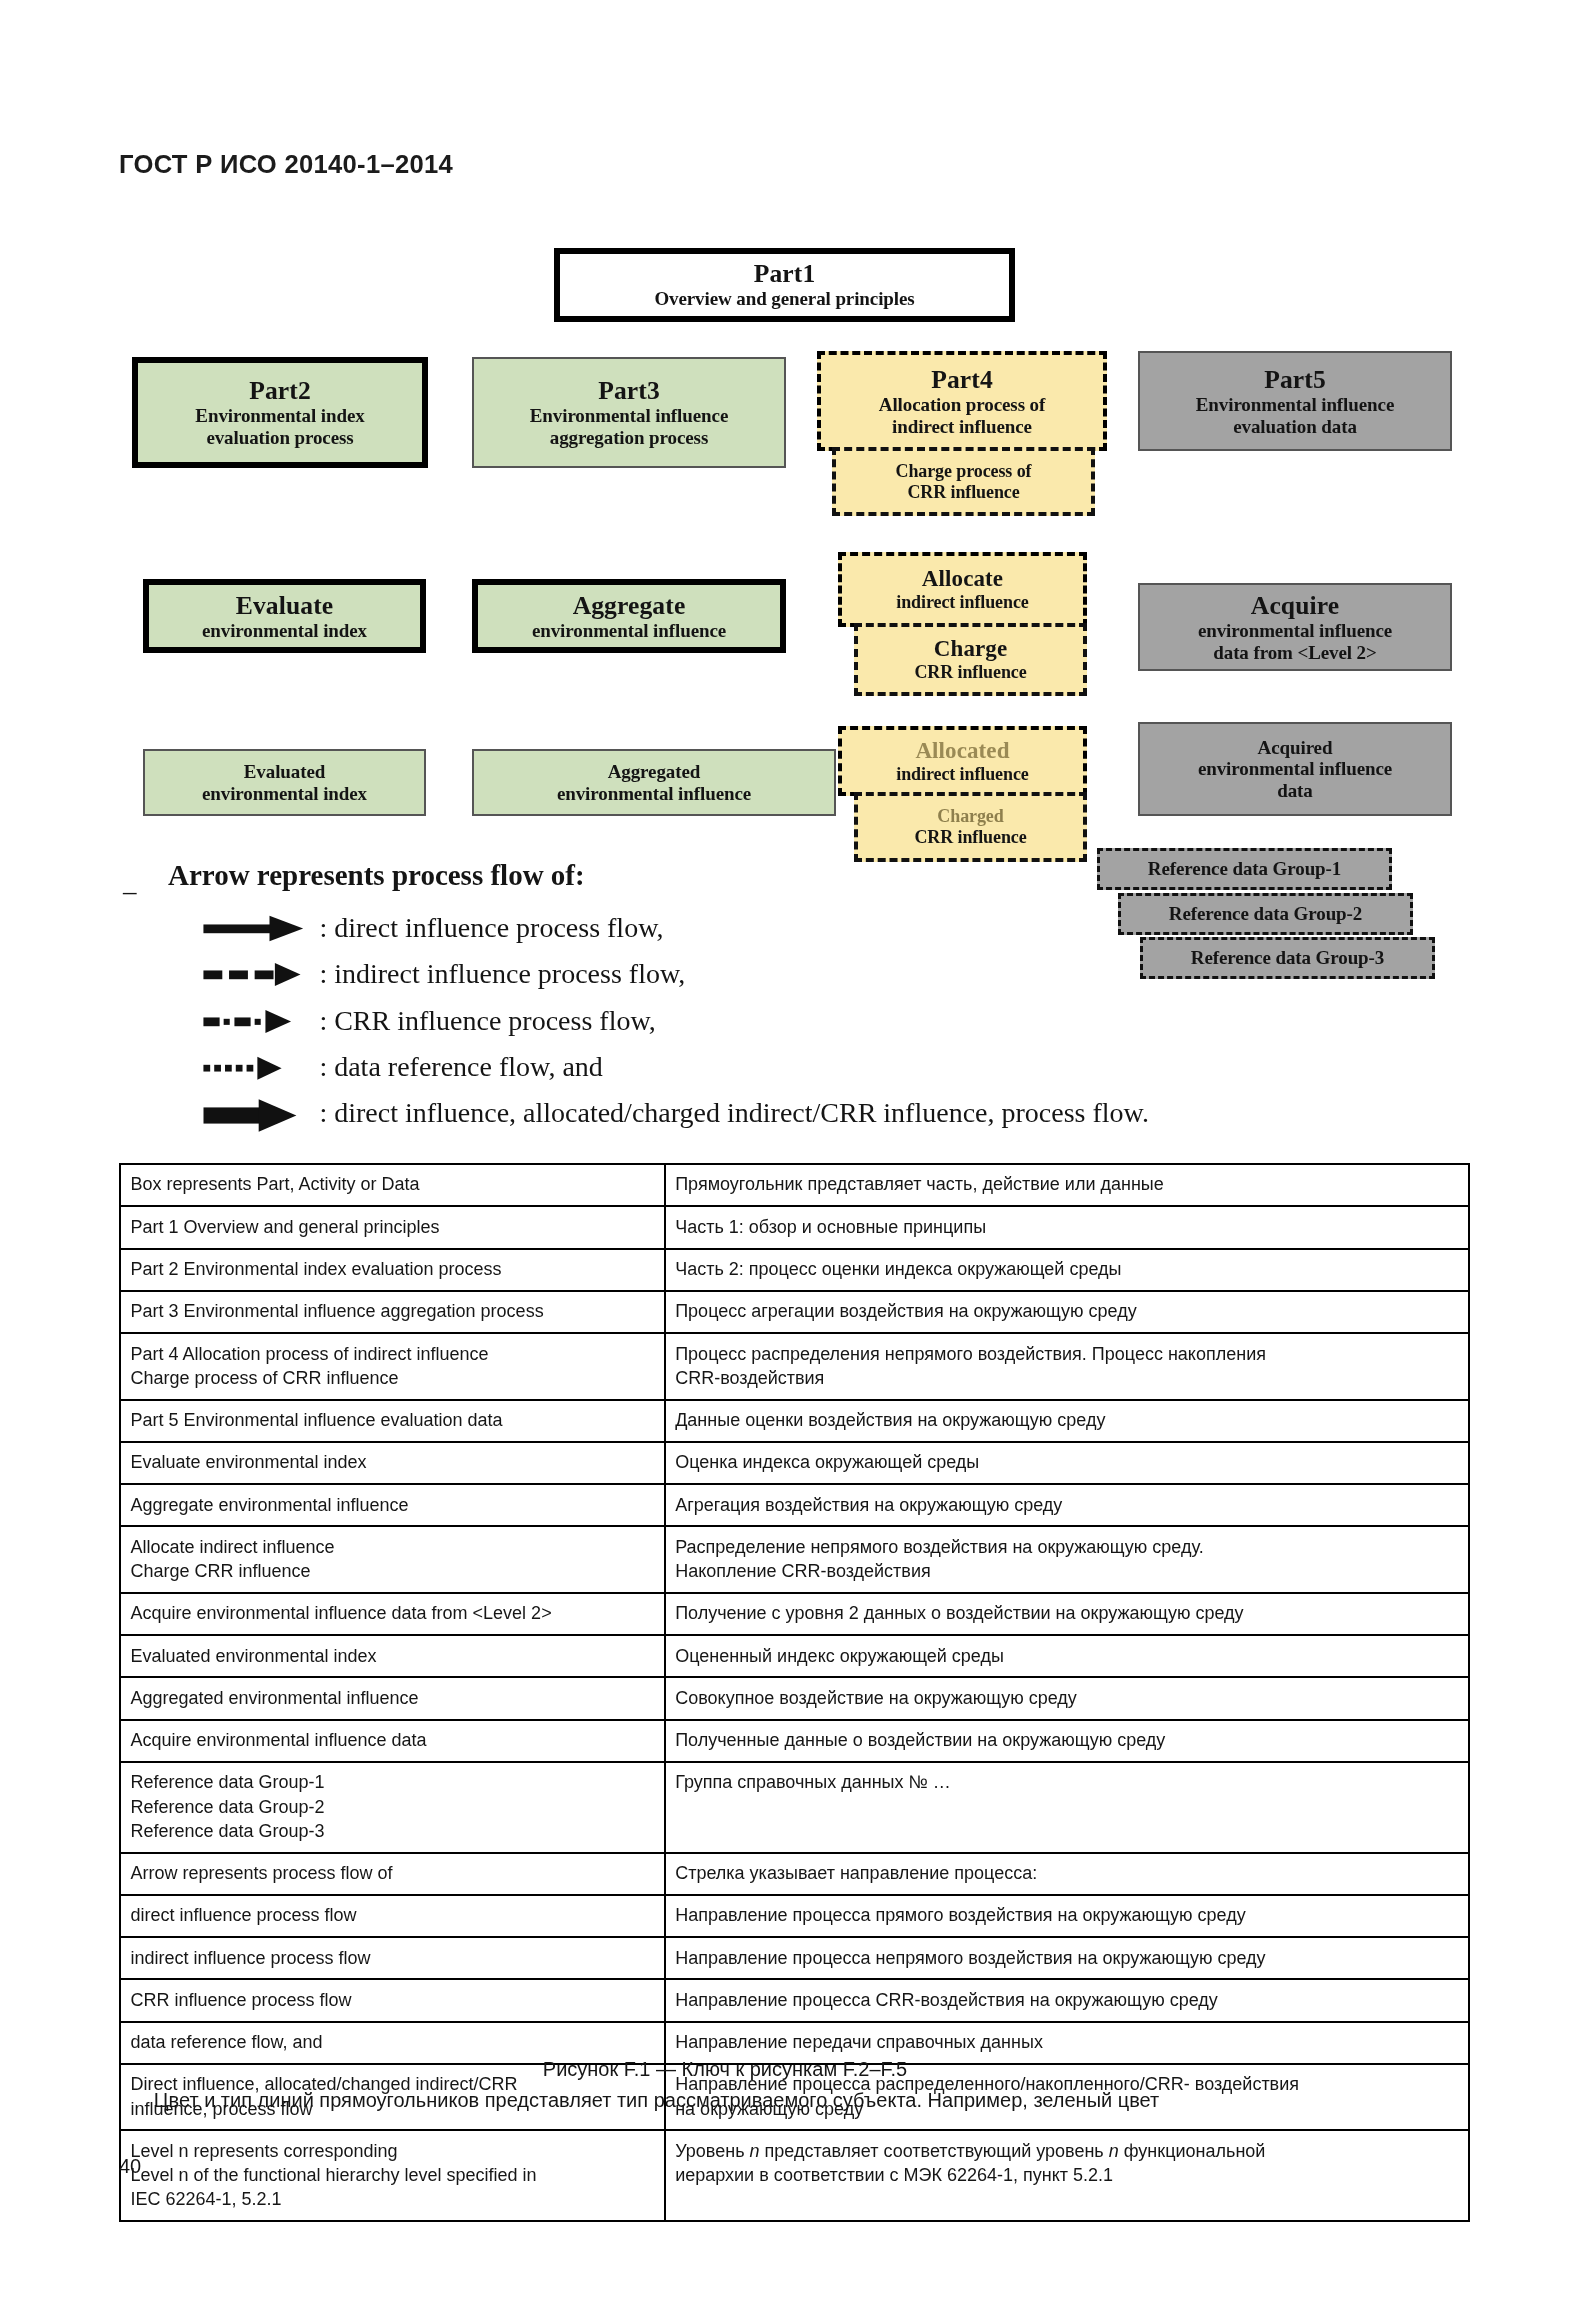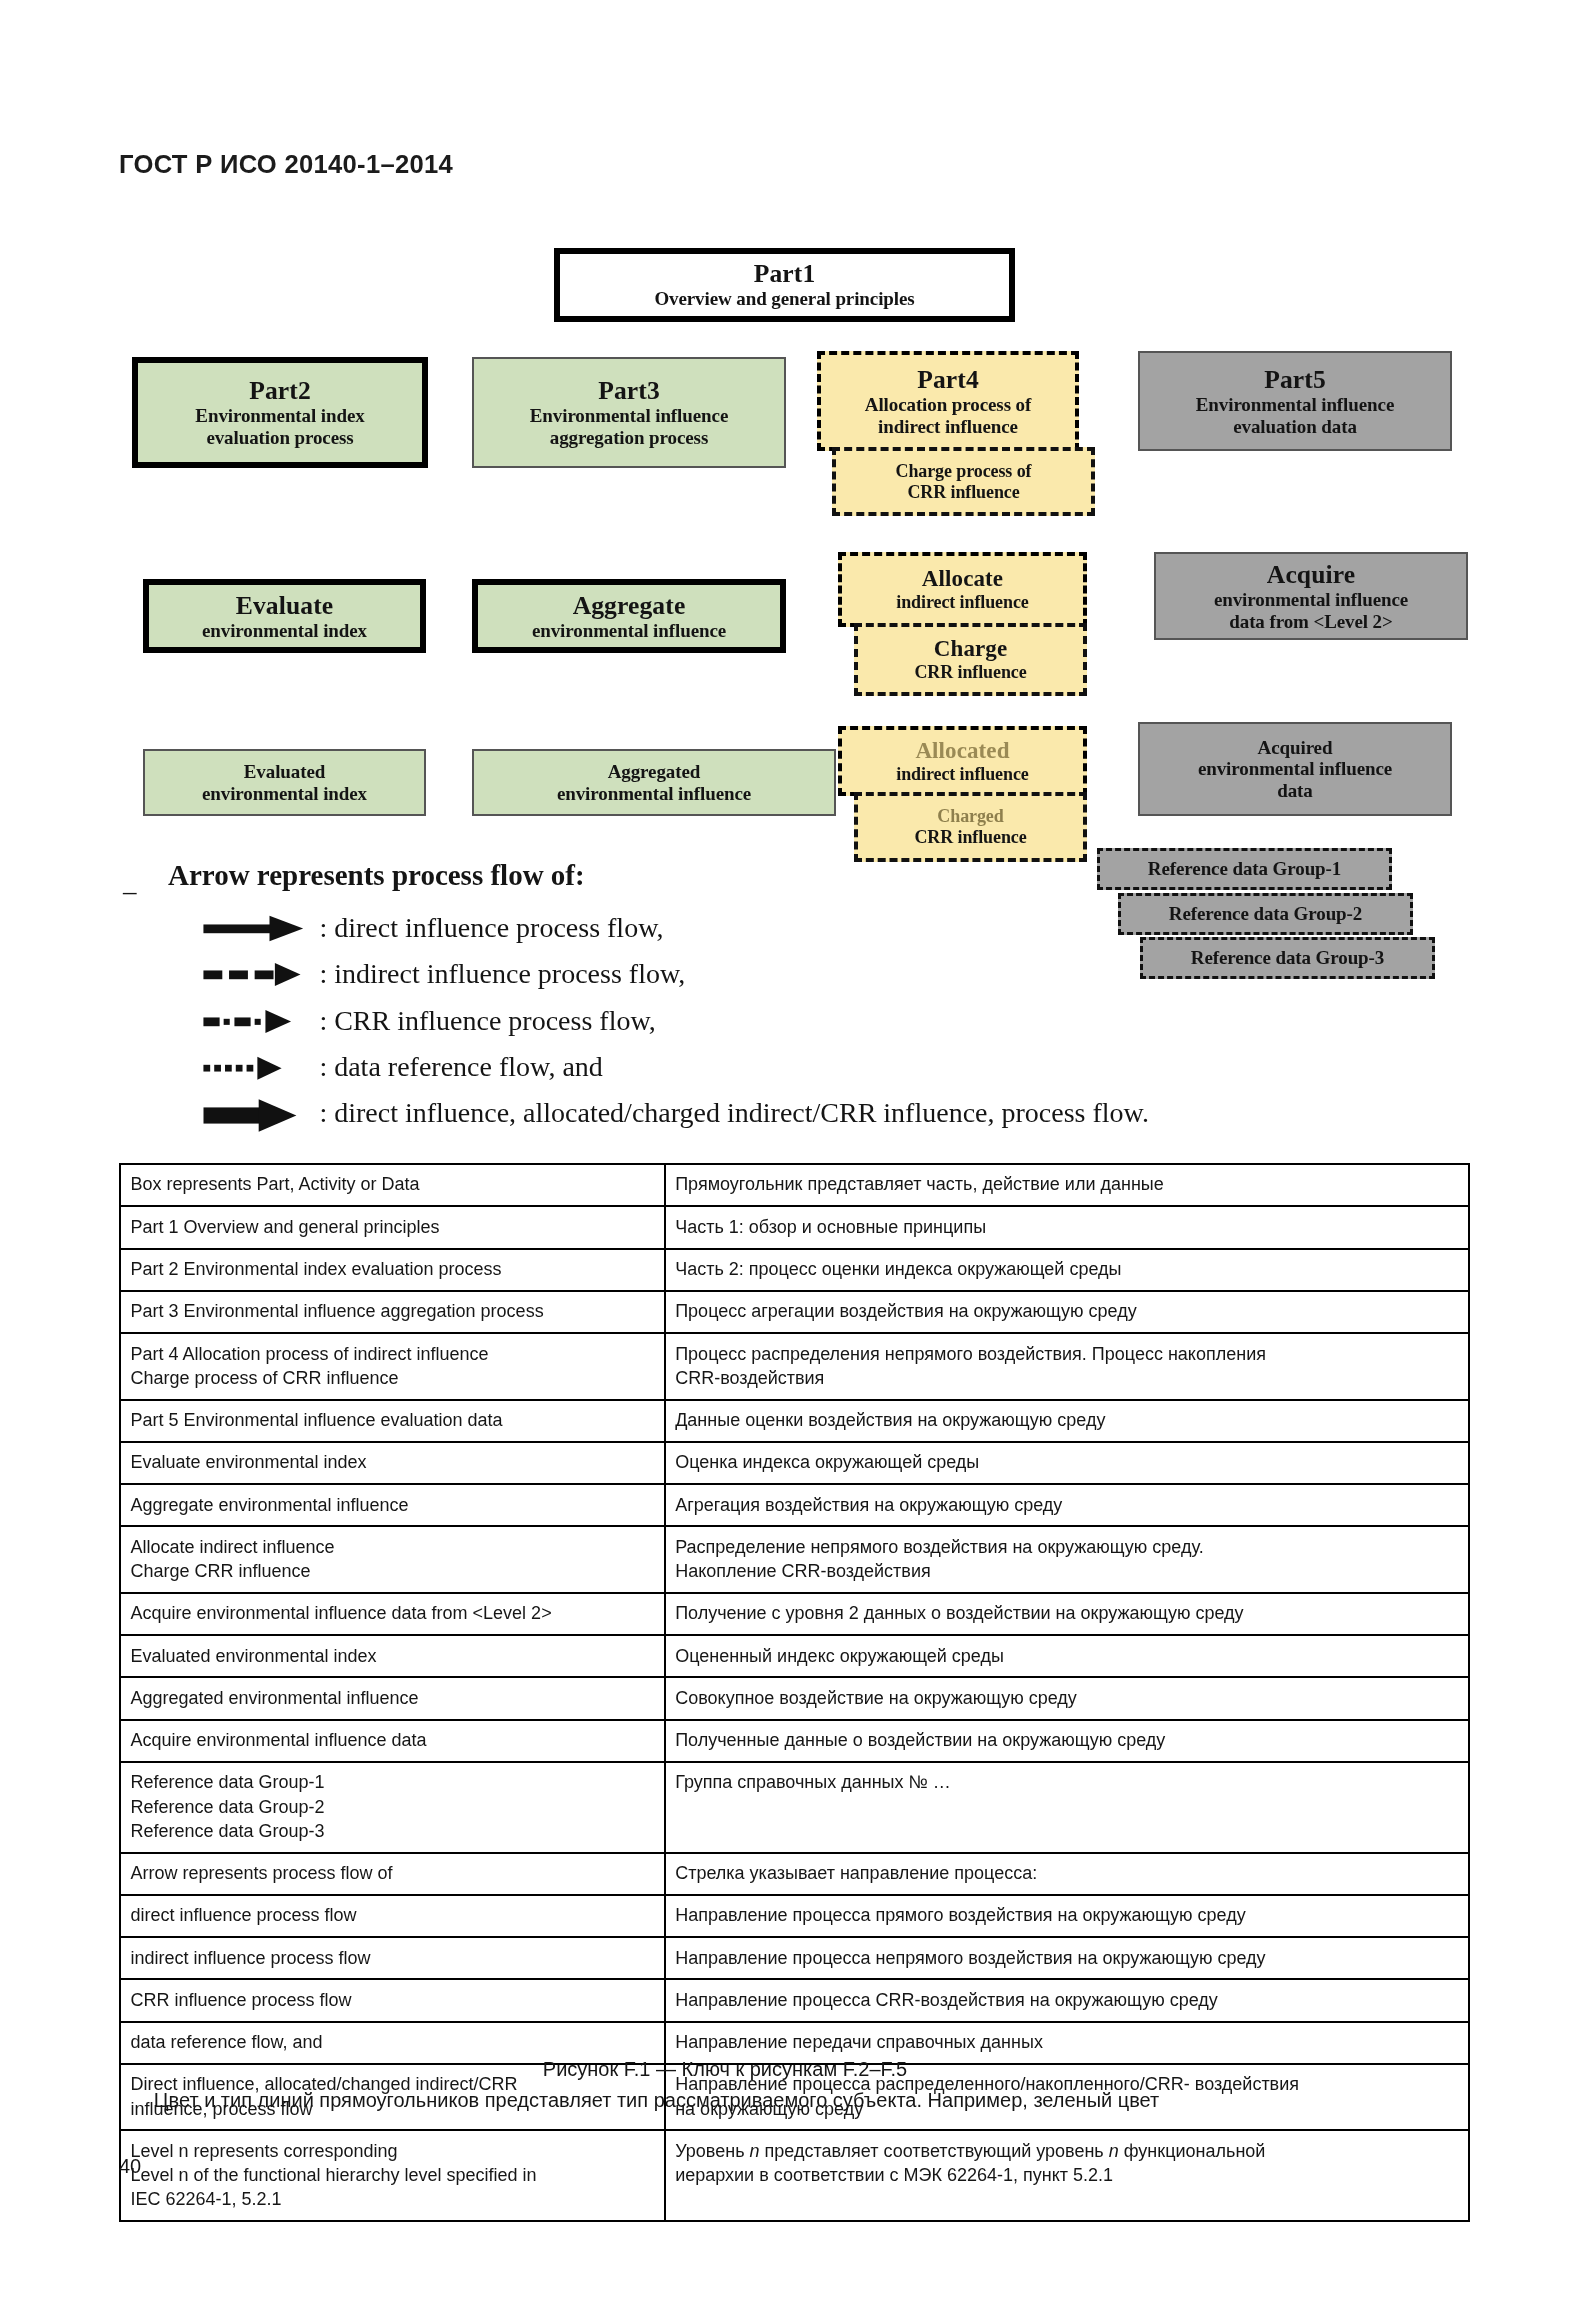--- a/index.html
+++ b/index.html
@@ -141,21 +141,21 @@
       <div class="t2">Environmental index</div>
       <div class="t2">evaluation process</div>
     </div>
 
     <div class="node fill-green bd-thin2" style="left:472px; top:135px; width:314px; height:111px;">
       <div class="t1">Part3</div>
       <div class="t2">Environmental influence</div>
       <div class="t2">aggregation process</div>
     </div>
 
-    <div class="node fill-yellow bd-dash" style="left:817px; top:129px; width:262px; height:100px;">
+    <div class="node fill-yellow bd-dash" style="left:817px; top:129px; width:290px; height:100px;">
       <div class="t1">Part4</div>
       <div class="t2">Allocation process of</div>
       <div class="t2">indirect influence</div>
     </div>
 
     <div class="node fill-yellow bd-dashdot" style="left:832px; top:225px; width:263px; height:69px; border-style:dashed;">
       <div class="t2 tight">Charge process of</div>
       <div class="t2 tight">CRR influence</div>
     </div>
 
@@ -178,21 +178,21 @@
     <div class="node fill-yellow bd-dash" style="left:838px; top:330px; width:249px; height:75px;">
       <div class="t1 small">Allocate</div>
       <div class="t2 tight">indirect influence</div>
     </div>
 
     <div class="node fill-yellow bd-dashdot" style="left:854px; top:401px; width:233px; height:73px;">
       <div class="t1 small">Charge</div>
       <div class="t2 tight">CRR influence</div>
     </div>
 
-    <div class="node fill-blue bd-thin2" style="left:1138px; top:330px; width:314px; height:88px;margin-left:16px;">
+    <div class="node fill-blue bd-thin2" style="left:1138px; top:361px; width:314px; height:88px;">
       <div class="t1">Acquire</div>
       <div class="t2">environmental influence</div>
       <div class="t2">data from &lt;Level 2&gt;</div>
     </div>
 
     <div class="node fill-green bd-thin2" style="left:143px; top:527px; width:283px; height:67px;">
       <div class="t2">Evaluated</div>
       <div class="t2">environmental index</div>
     </div>
 

